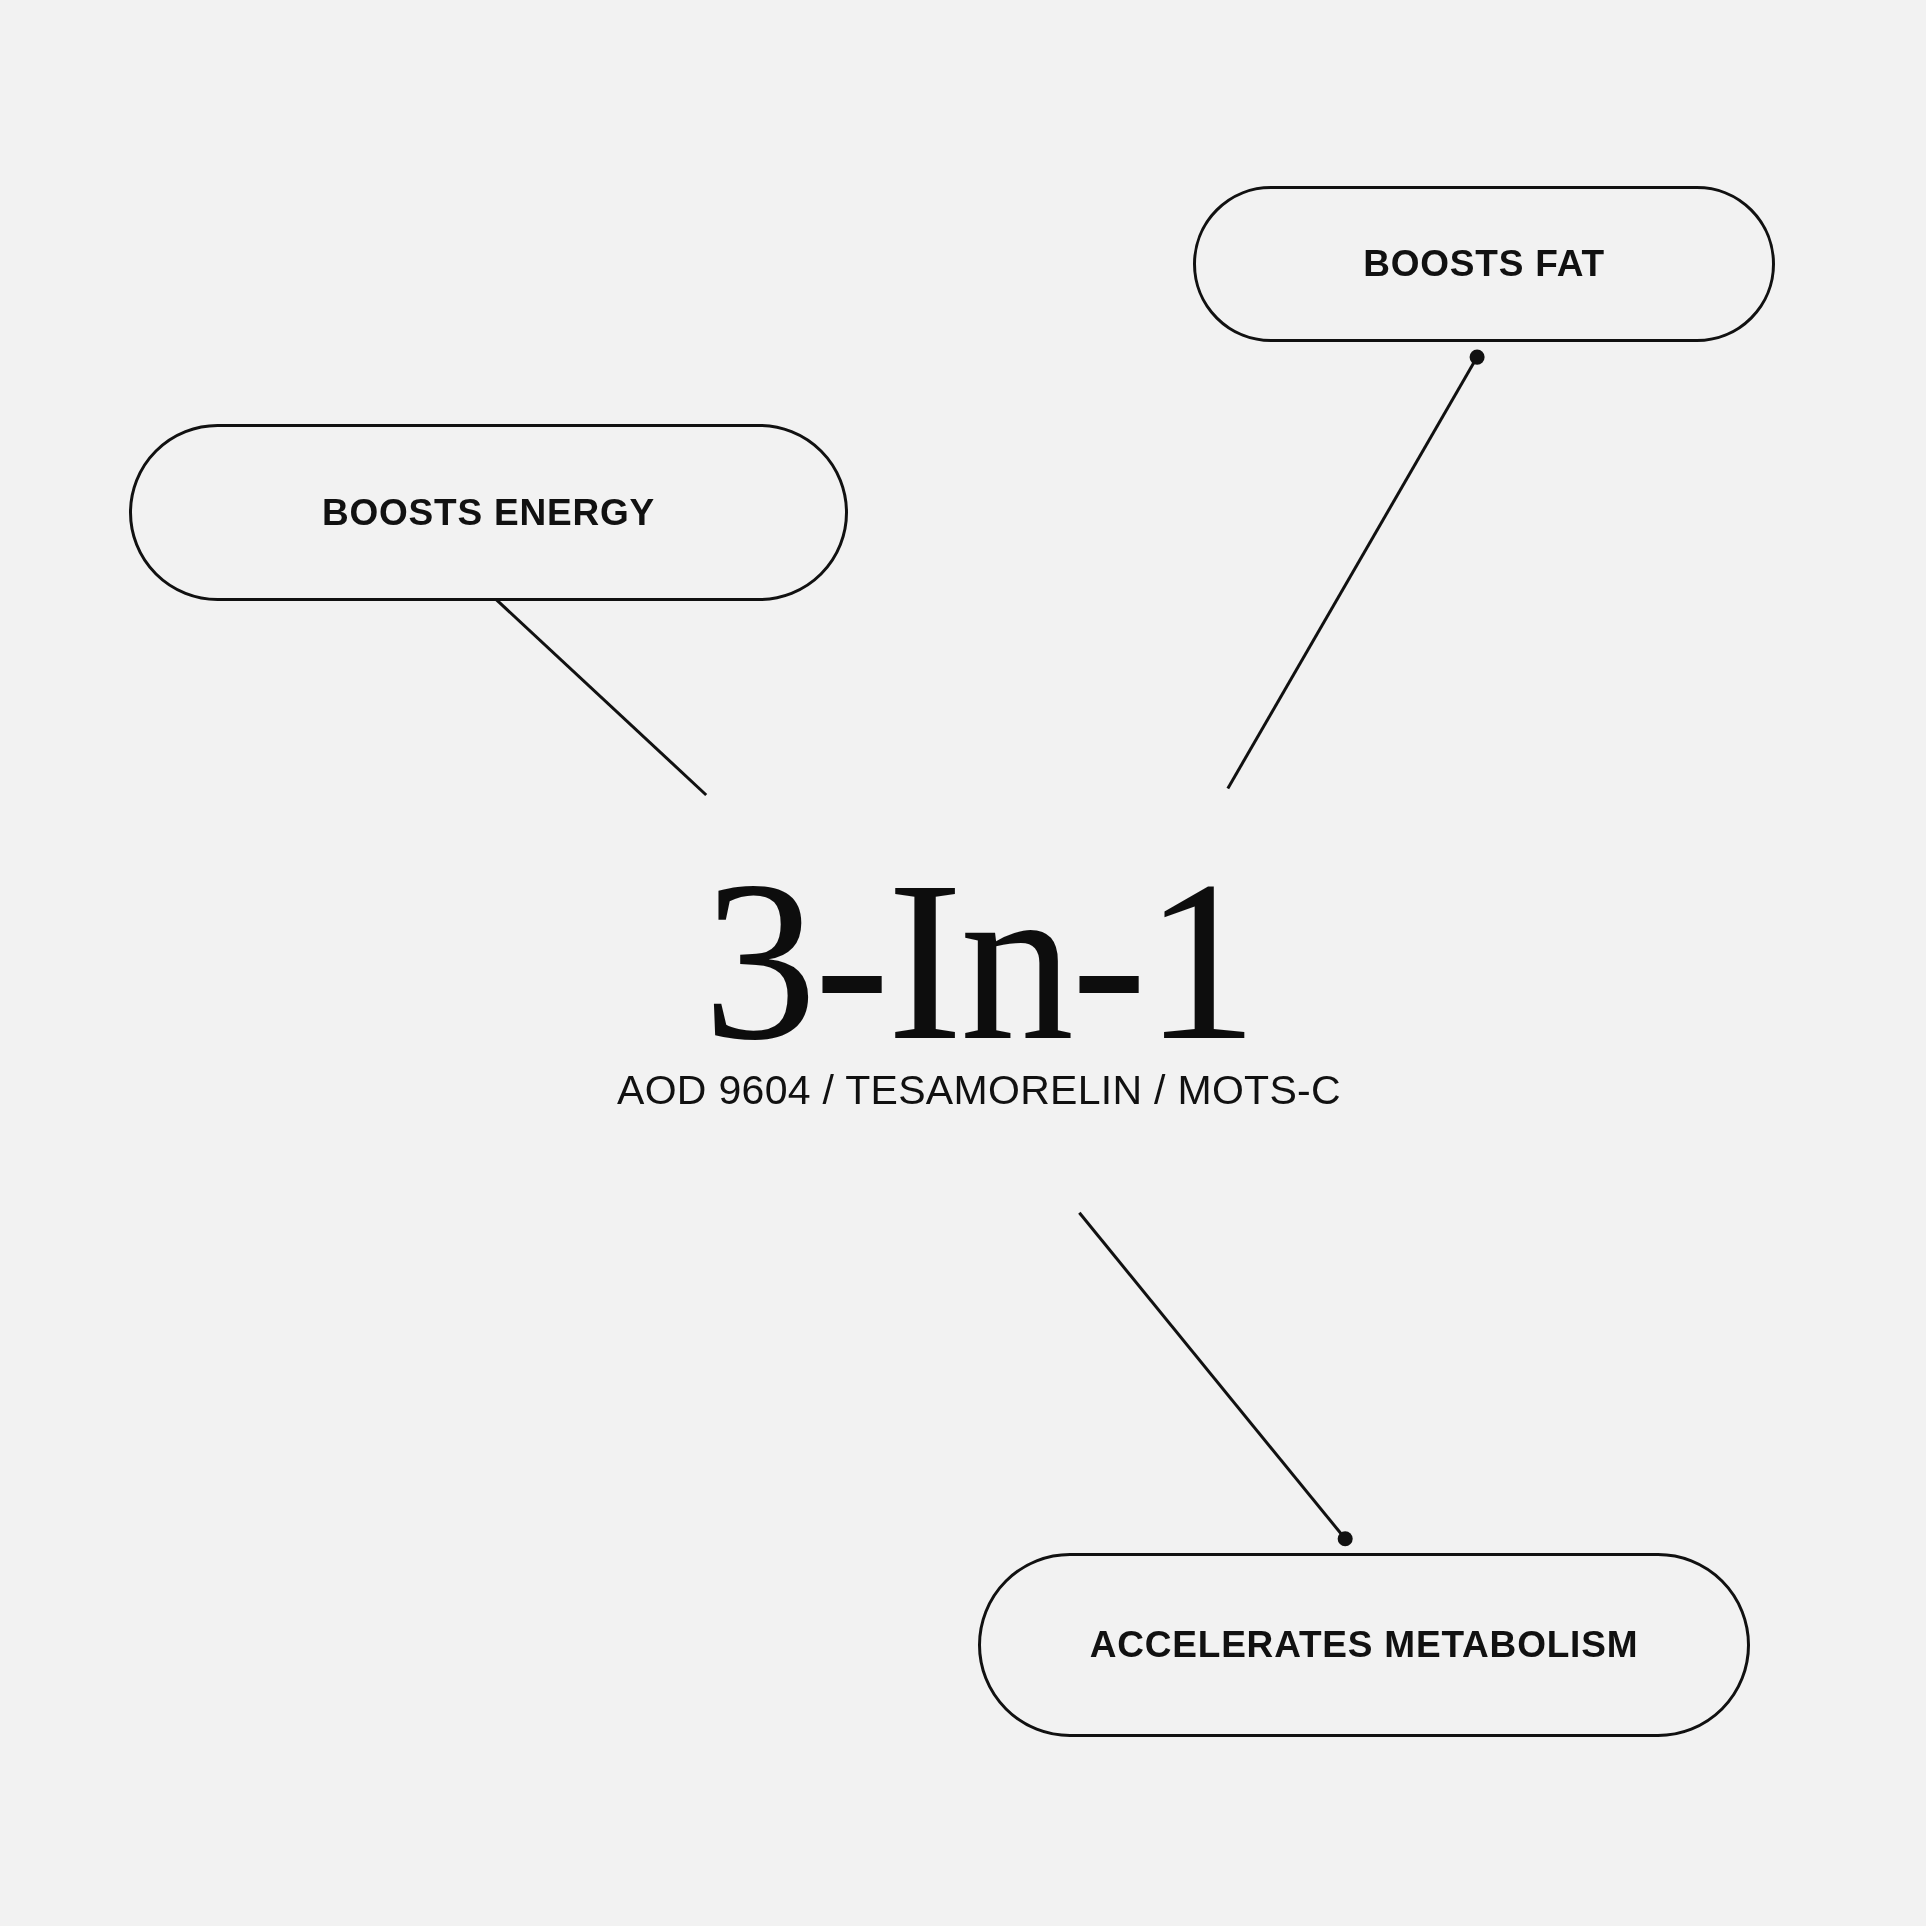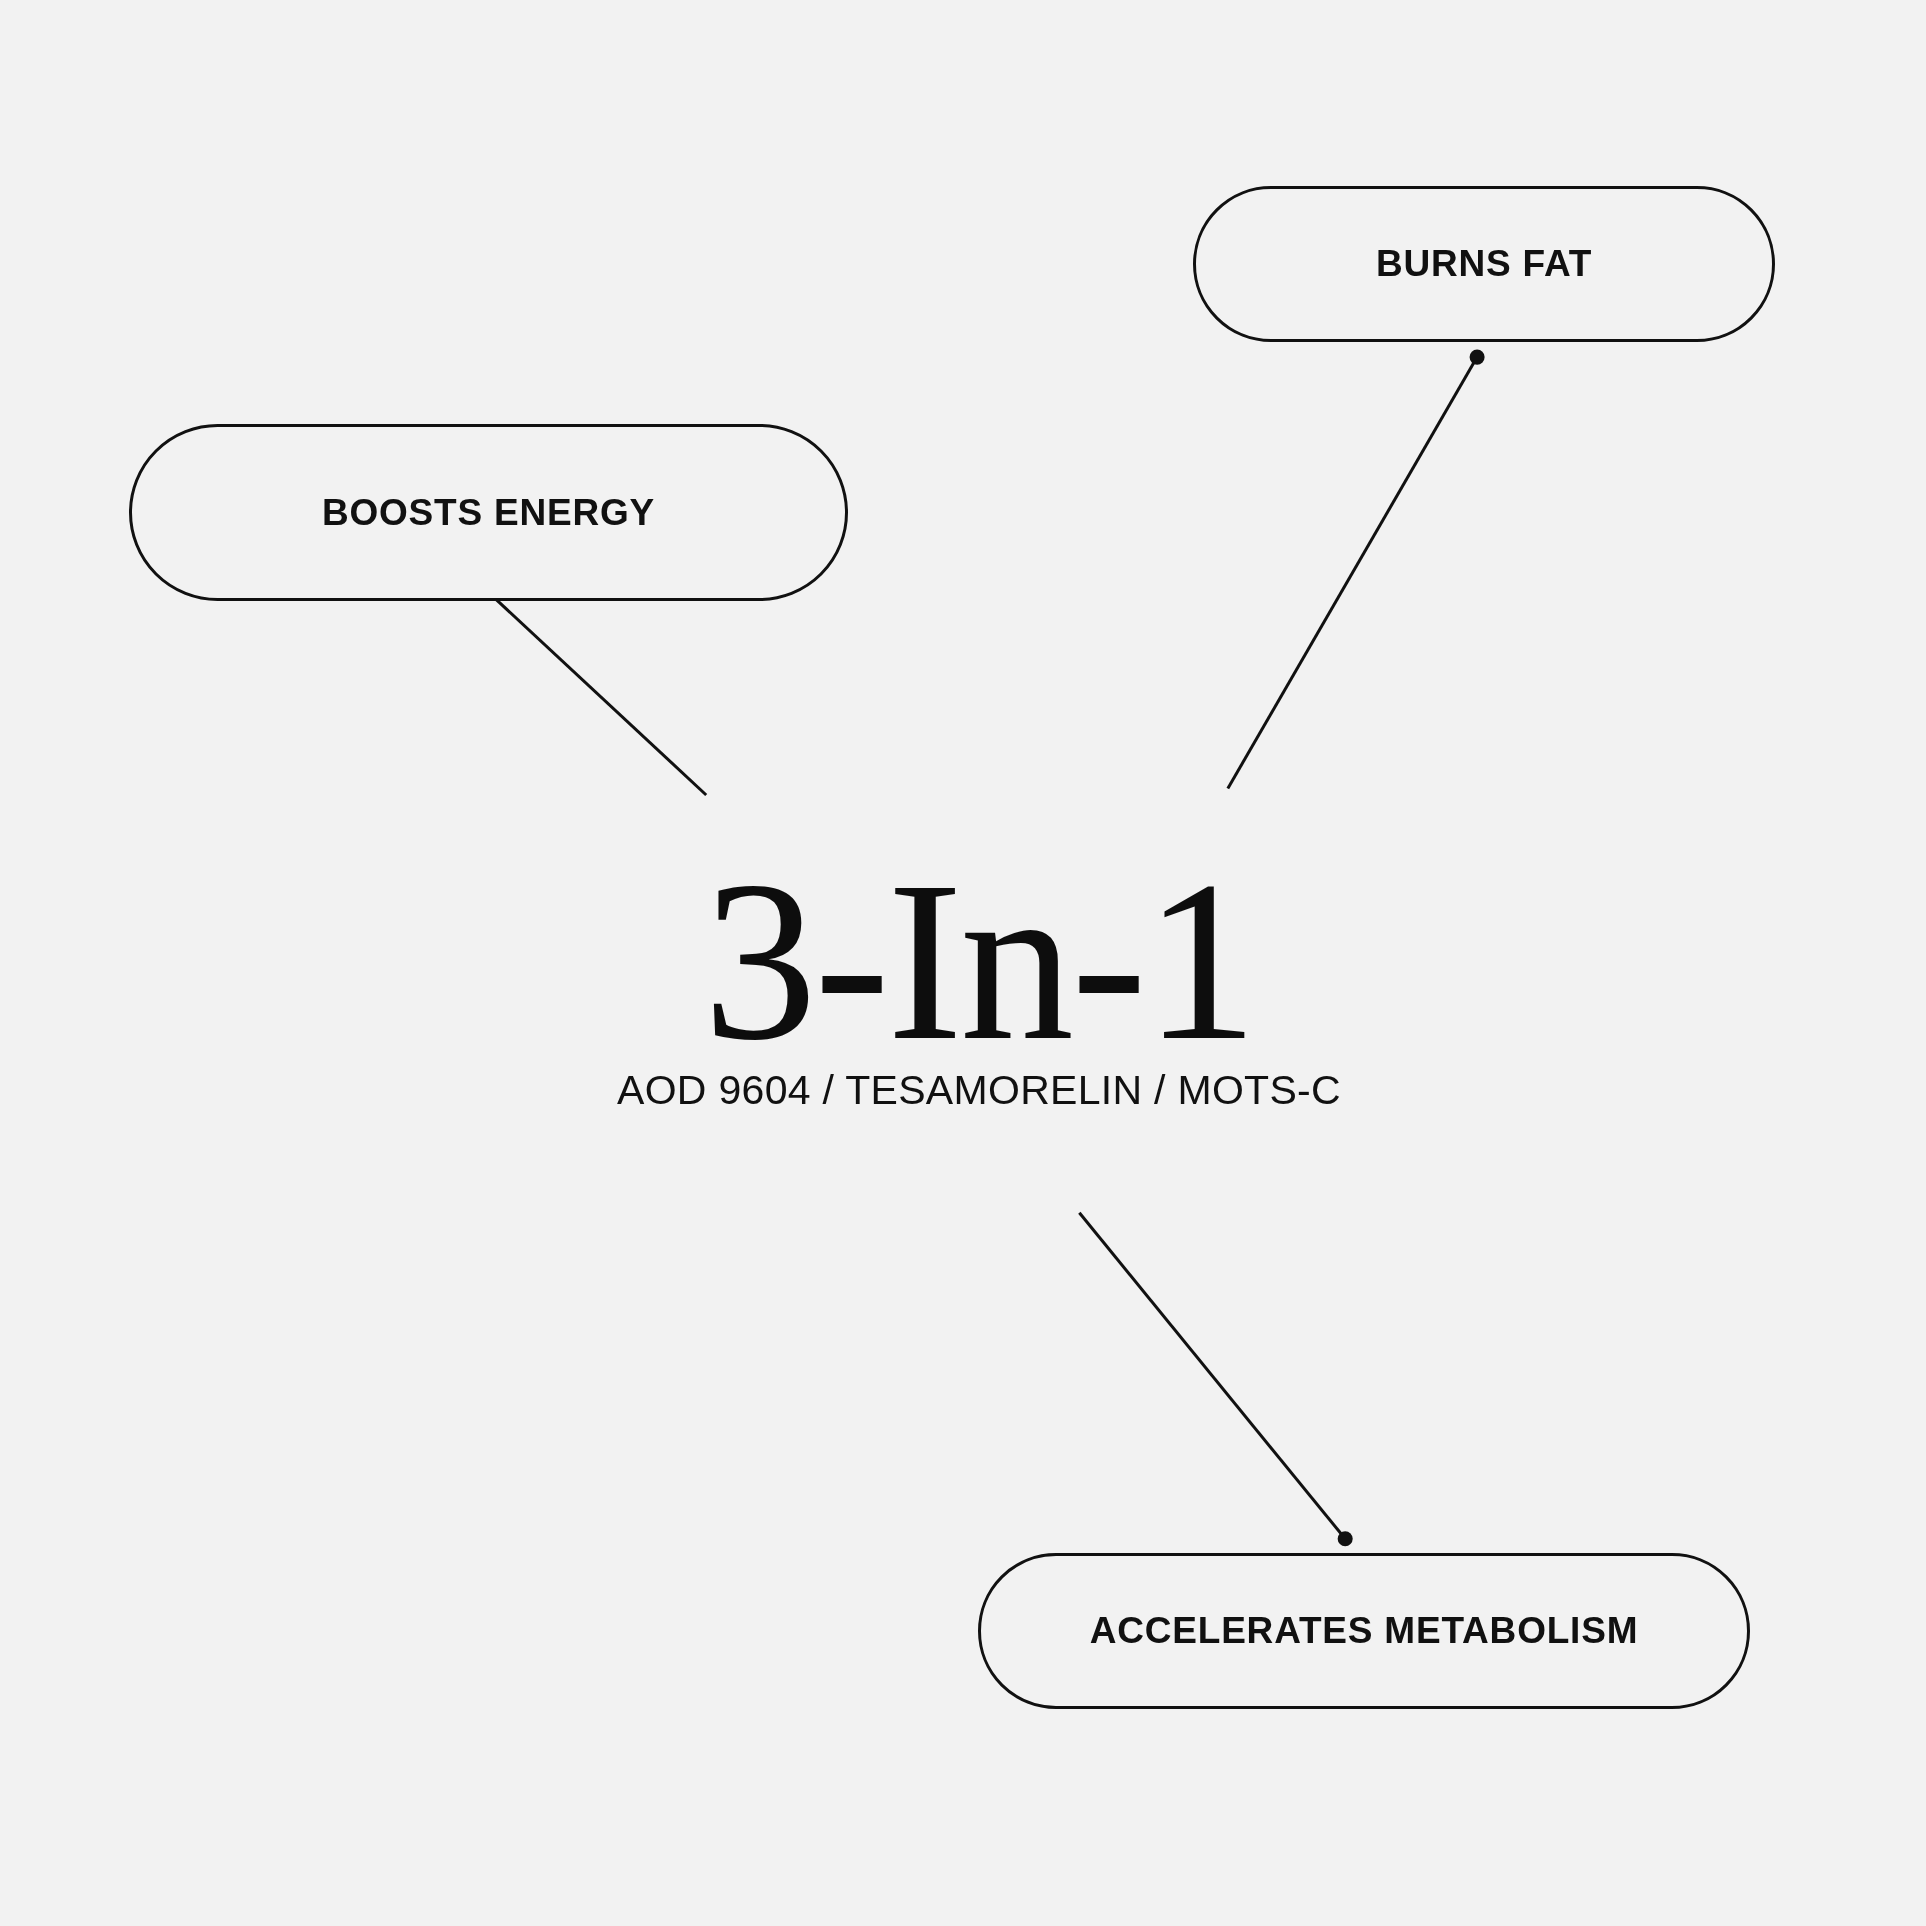--- a/index.html
+++ b/index.html
@@ -53,21 +53,21 @@
     left: 1193px;
     top: 186px;
     width: 582px;
     height: 156px;
     font-size: 37px;
   }
   .pill-metabolism {
     left: 978px;
     top: 1553px;
     width: 772px;
-    height: 156px;
+    height: 184px;
     font-size: 37px;
   }
   .center-block {
     position: absolute;
     left: 0;
     top: 853px;
     width: 1926px;
     text-align: center;
     padding-left: 16px;
   }
@@ -104,21 +104,21 @@
 
     <line x1="2152" y1="2418" x2="2682" y2="3068" stroke="#111111" stroke-width="6"></line>
     <circle cx="2682" cy="3068" r="15" fill="#111111"></circle>
   </svg>
 
   <div class="pill pill-energy">
     <span>BOOSTS ENERGY</span>
   </div>
 
   <div class="pill pill-fat">
-    <span>BURNS FAT</span>
+    <span>BOOSTS FAT</span>
   </div>
 
   <div class="pill pill-metabolism">
     <span>ACCELERATES METABOLISM</span>
   </div>
 
   <div class="center-block">
     <div class="center-title">3-In-1</div>
     <div class="center-sub">AOD 9604 / TESAMORELIN / MOTS-C</div>
   </div>

